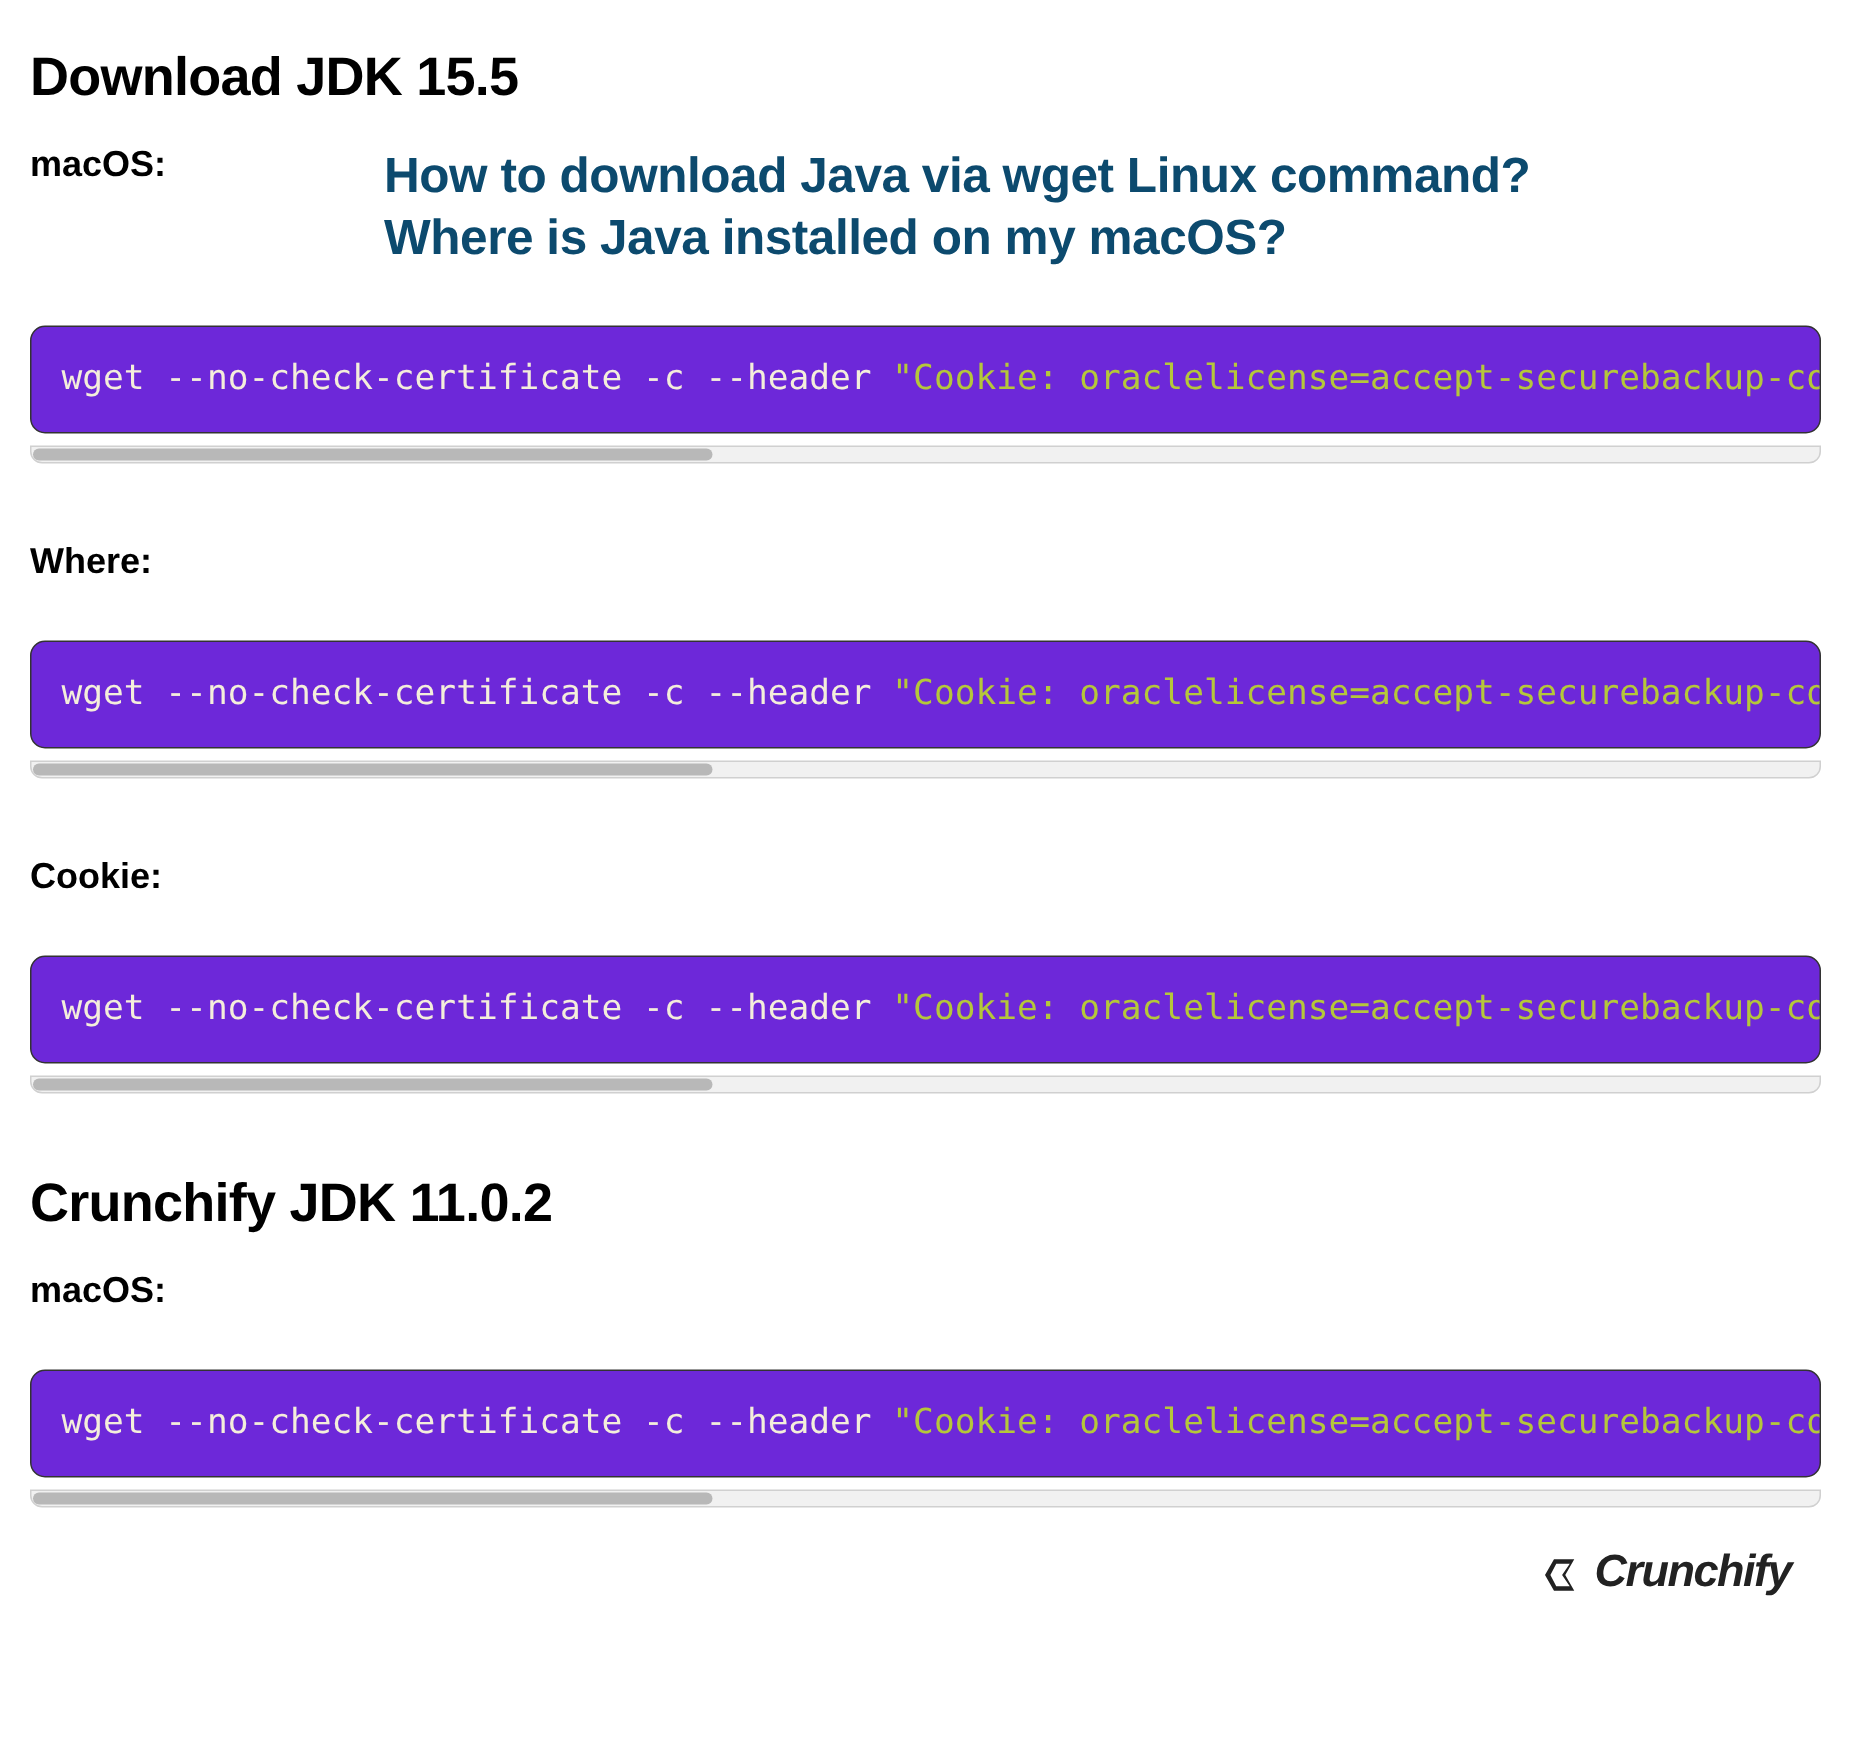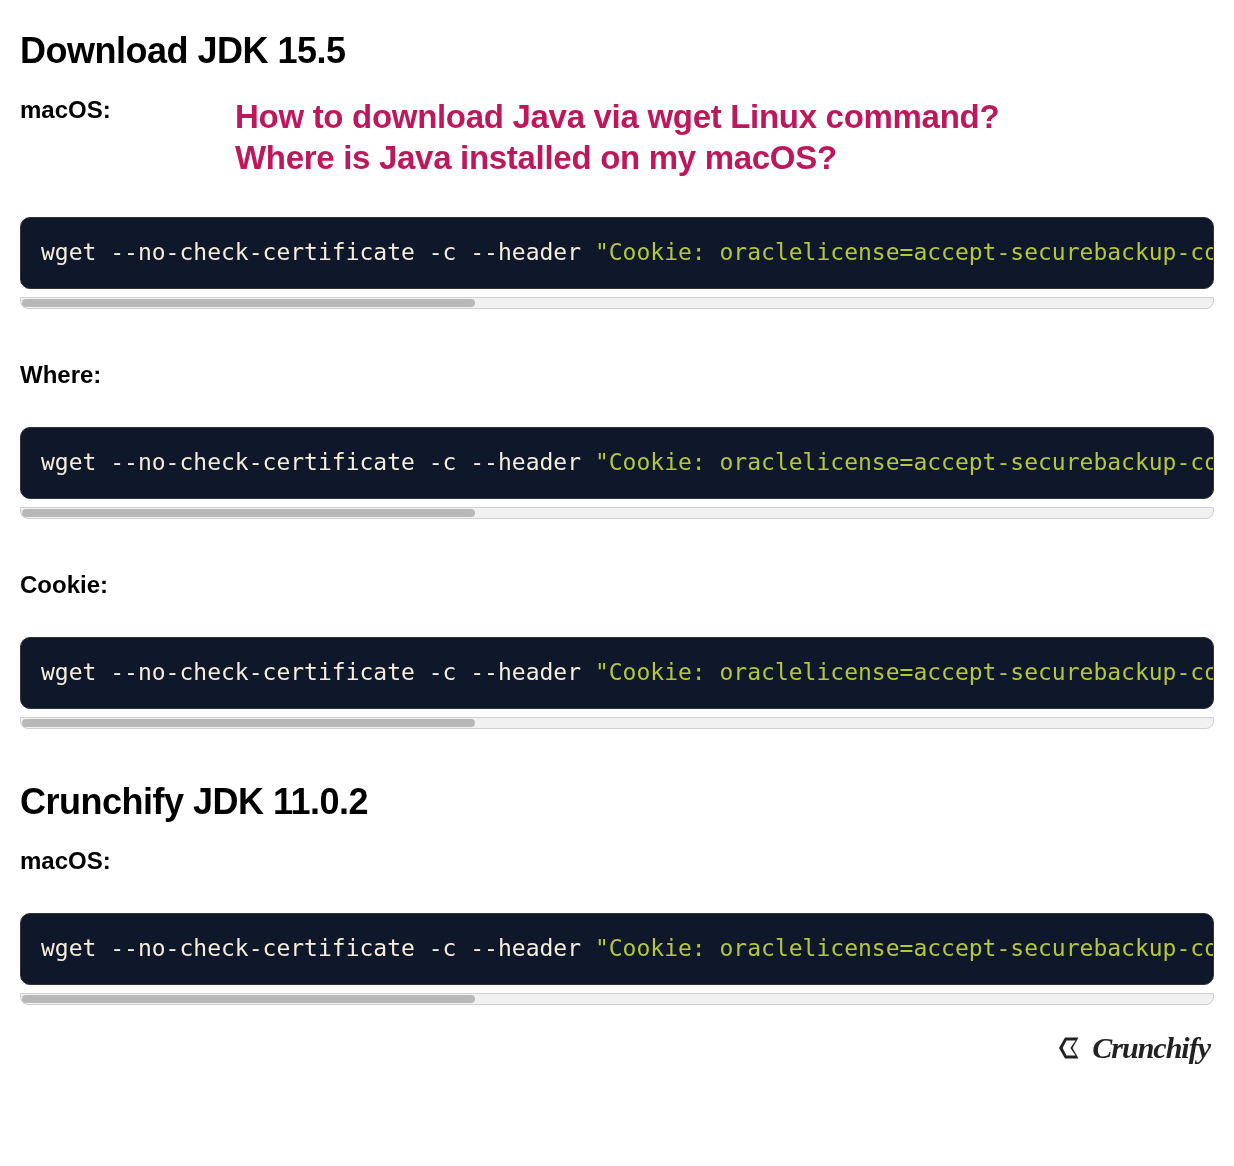--- a/index.html
+++ b/index.html
@@ -19,38 +19,39 @@
       font-weight: 800;
       color: #000;
       margin-bottom: 24px;
       margin-top: 10px;
       letter-spacing: -0.5px;
     }
     .os-label-row {
       display: flex;
       align-items: flex-start;
       margin-bottom: 38px;
+      gap: 21px;
     }
     .os-label {
       font-size: 24px;
       font-weight: 700;
       color: #000;
       min-width: 155px;
     }
     .highlight-question {
       font-size: 33px;
       font-weight: 700;
-      color: #be185d;
+      color: #0c4a6e;
       line-height: 1.25;
       margin-left: 60px;
       font-family: -apple-system, 'Segoe UI', sans-serif;
       letter-spacing: -0.3px;
     }
     .code-block-wrapper {
-      background: #0f172a;
+      background: #6d28d9;
       border-radius: 10px;
       padding: 18px 20px 20px 20px;
       margin-bottom: 8px;
       overflow: hidden;
       white-space: nowrap;
       font-family: 'Menlo', 'Monaco', 'Consolas', monospace;
       font-size: 23px;
       line-height: 1.4;
       border: 1px solid #333;
     }
@@ -73,25 +74,24 @@
     }
     .wget-cmd {
       color: #f4eedb;
     }
     .wget-string {
       color: #b5c73a;
     }
     .footer-brand {
       position: absolute;
       bottom: 10px;
-      right: 24px;
+      right: 40px;
       display: flex;
-      align-items: center;
+      align-items: flex-end;
       gap: 6px;
-      font-family: Liberation Serif, serif;
     }
     .footer-brand-text {
       font-size: 30px;
       font-weight: 800;
       color: #222;
       font-style: italic;
       letter-spacing: -1px;
     }
     .brand-icon {
       width: 30px;

